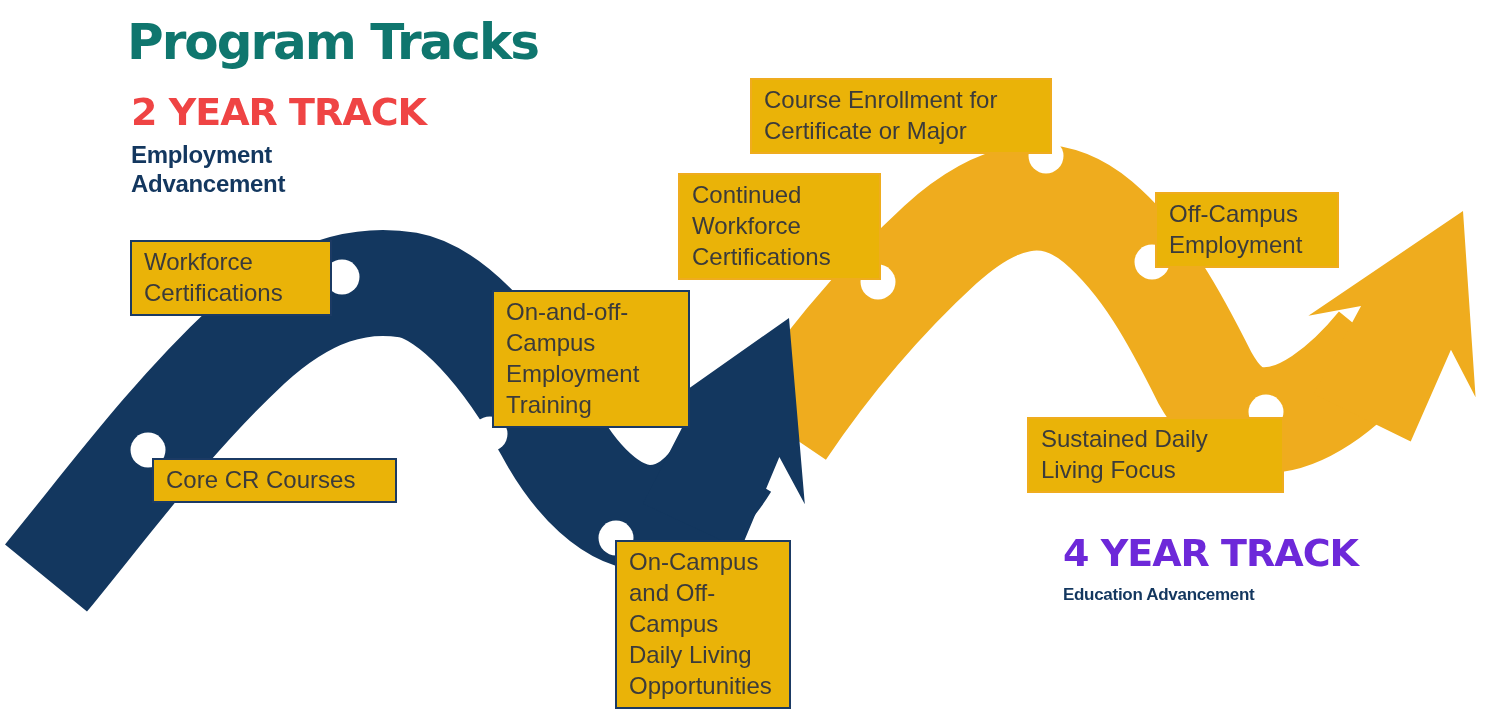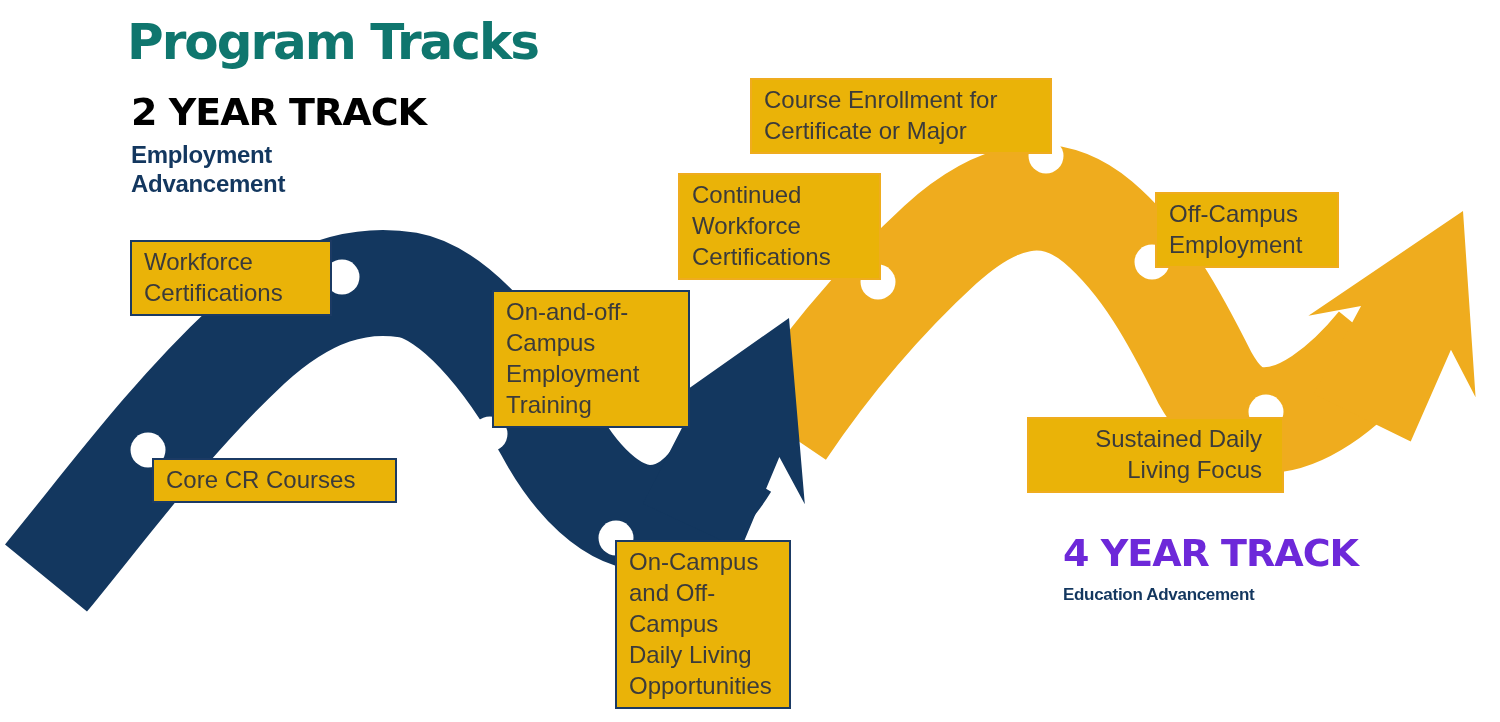--- a/index.html
+++ b/index.html
@@ -17,41 +17,41 @@
   .track-head{position:absolute;z-index:3;}
   .track-head .h{
     font-family:"DejaVu Sans",sans-serif;font-weight:bold;
     font-size:38px;letter-spacing:-1px;line-height:1;
   }
   .track-head .s{
     font-weight:bold;color:#13375F;white-space:pre-line;
     font-size:24px;line-height:29px;margin-top:9px;letter-spacing:-0.3px;
   }
   .track-head.two{left:131px;top:93px;}
-  .track-head.two .h{color:#000000;text-align:right;}
+  .track-head.two .h{color:#ef4444;text-align:right;}
   .track-head.four{left:1063px;top:534px;}
   .track-head.four .h{color:#6d28d9;}
   .track-head.four .s{font-size:17px;line-height:30px;margin-top:8px;}
 
   .label-box{
     position:absolute;z-index:2;background:#eab308;box-sizing:border-box;
     padding:4px 20px 6px 12px;font-size:24px;line-height:31px;
     color:#3B3B3B;white-space:pre-line;
   }
   .label-box.blue{border:2.5px solid #1B3A64;}
   .label-box.gold{border:2.5px solid #EFAC1E;}
 
   .lb1{left:130px;top:240px;width:202px;}
   .lb2{left:152px;top:458px;width:245px;}
   .lb3{left:492px;top:290px;width:198px;}
   .lb4{left:615px;top:540px;width:176px;}
   .lb5{left:678px;top:173px;width:203px;}
   .lb6{left:750px;top:78px;width:302px;}
   .lb7{left:1155px;top:192px;width:184px;}
-  .lb8{left:1027px;top:417px;width:257px;text-align:right;}
+  .lb8{left:1027px;top:417px;width:257px;}
 </style>
 </head>
 <body>
 
 <div class="stage">
 
   <svg class="wave-svg" width="1500" height="722" viewBox="0 0 1500 722">
 
     <g>
       <path d="M 782,430

